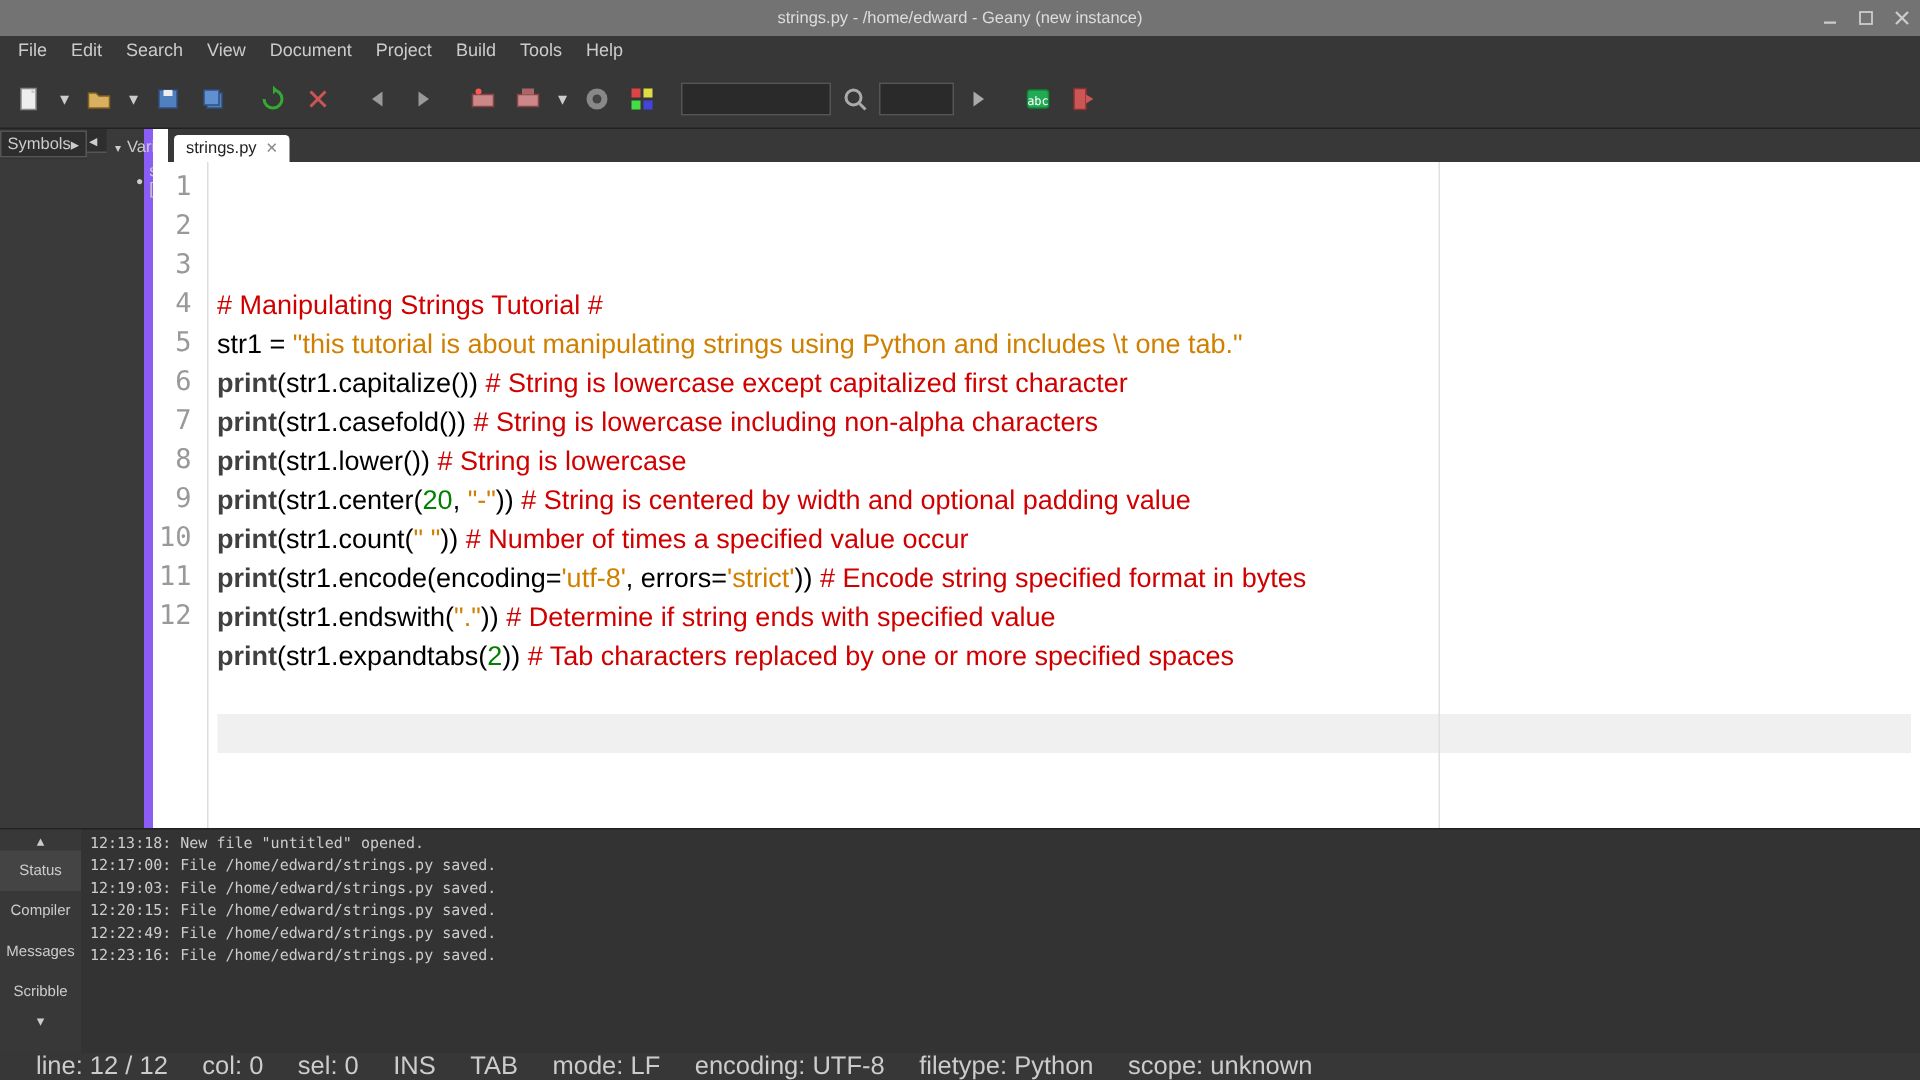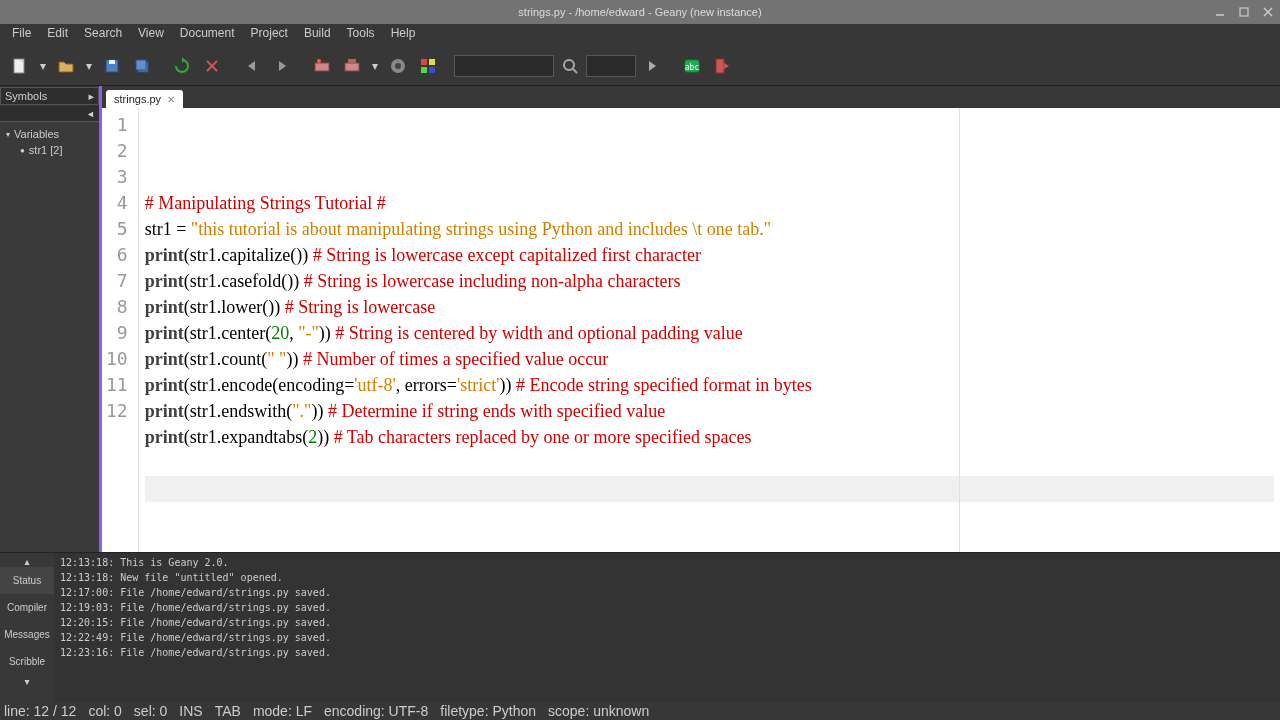--- a/index.html
+++ b/index.html
@@ -9,50 +9,50 @@
 .titlebar-controls span { width: 16px; height: 16px; display: flex; align-items: center; justify-content: center; cursor: pointer; }
 .menubar { background: #373737; height: 22px; display: flex; align-items: flex-start; padding: 0 4px; font-size: 12px; }
 .menubar span { padding: 2px 8px; cursor: pointer; }
 .toolbar { background: #373737; height: 40px; display: flex; align-items: center; padding: 0 6px; gap: 2px; border-bottom: 1px solid #222; }
 .tool-btn { width: 28px; height: 28px; display: flex; align-items: center; justify-content: center; cursor: pointer; border-radius: 2px; }
 .tool-sep { width: 8px; }
 .tool-input { background: #2a2a2a; border: 1px solid #555; height: 22px; width: 100px; padding: 0 6px; color: #ccc; }
 .tool-combo { background: #2a2a2a; border: 1px solid #555; height: 22px; width: 50px; }
 .dropdown-arrow { width: 14px; display:flex; align-items:center; justify-content:center; cursor:pointer;}
 .main { flex: 1; display: flex; overflow: hidden; }
-.sidebar { width: 102px; background: #3a3a3a; border-right: 3px solid #8b5cf6; display: flex; flex-direction: column; }
+.sidebar { width: 102px; background: #3a3a3a; border-right: 6px solid #8b5cf6; display: flex; flex-direction: row; }
 .sidebar-top { display: flex; align-items: center; background: #333; height: 20px; }
 .sidebar-combo { flex:1; background: #2e2e2e; border: 1px solid #555; height: 18px; font-size: 11px; padding: 0 4px; display:flex; align-items:center; justify-content:space-between;}
 .sidebar-tree { flex:1; padding: 4px 2px; font-size: 11px; }
 .tree-item { padding: 2px 4px; cursor: pointer; display:flex; align-items:center; gap:4px;}
 .tree-item.child { padding-left: 18px; }
 .editor-area { flex: 1; display: flex; flex-direction: column; background: #fff; }
-.tabs { background: #383838; height: 22px; display: flex; align-items: flex-end; padding-left: 4px; }
+.tabs { background: #383838; height: 22px; display: flex; align-items: flex-end; padding-left: 4px; margin-left: 10px; }
 .tab { background: #404040; color: #ddd; padding: 3px 8px; font-size: 11px; display: flex; align-items: center; gap: 6px; border-top-left-radius: 3px; border-top-right-radius: 3px; cursor:pointer;}
 .tab.active { background: #fff; color: #222; }
 .tab-close { font-size: 10px; color: #888; cursor:pointer;}
 .code-wrapper { flex: 1; background: #fff; display: flex; overflow: hidden; position:relative;}
 .gutter { background: #fff; color: #999; text-align: right; padding: 4px 10px 4px 4px; font-family: 'DejaVu Sans Mono', monospace; font-size: 18px; line-height: 26px; border-right: 1px solid #ddd; user-select:none; }
-.code { flex:1; padding: 4px 6px; font-family: Liberation Serif, serif; font-size: 18px; line-height: 26px; white-space: pre; color: #000; position:relative;}
+.code { flex:1; padding: 4px 6px; font-family: Liberation Sans, sans-serif; font-size: 18px; line-height: 26px; white-space: pre; color: #000; position:relative;}
 .code .line { height: 26px; }
 .code .current-line { background: #f0f0f0; }
 .margin-line { position:absolute; left: 820px; top:0; bottom:0; width:1px; background:#e0e0e0; }
 .c-comment { color: #d00000; }
 .c-keyword { color: #404040; font-weight: bold; }
 .c-string { color: #d08000; }
 .c-number { color: #008000; }
 .c-ident { color: #000; }
 .bottom-panel { height: 150px; background: #333; border-top: 1px solid #222; display: flex; }
 .bottom-tabs { width: 54px; background: #383838; display: flex; flex-direction: column; align-items: center; padding-top: 2px; gap:0;}
 .bottom-tab { padding: 8px 2px; font-size: 10px; cursor:pointer; text-align:center; width:100%;}
 .bottom-tab.active { background: #444; }
 .bottom-arrow { height:12px; font-size:10px; display:flex; align-items:center; justify-content:center; width:100%; cursor:pointer;}
 .messages { flex:1; font-family: monospace; font-size: 10px; padding: 2px 6px; line-height: 15px; color: #ccc; overflow:auto;}
 .msg-row { white-space: pre; }
-.statusbar { height: 18px; background: #373737; display: flex; align-items: center; padding: 0 4px; font-size: 14px; gap: 12px; color:#ccc;}
+.statusbar { height: 18px; background: #373737; display: flex; align-items: center; padding: 0 24px; font-size: 17px; gap: 23px; color:#ccc;}
 svg { display:block; }
 </style>
 </head>
 <body>
 
 <div class="titlebar">
   <span>strings.py - /home/edward - Geany (new instance)</span>
   <div class="titlebar-controls">
     <span>
       <svg width="10" height="10">
@@ -247,21 +247,20 @@
 <div class="bottom-panel">
   <div class="bottom-tabs">
     <div class="bottom-arrow">▴</div>
     <div class="bottom-tab active">Status</div>
     <div class="bottom-tab">Compiler</div>
     <div class="bottom-tab">Messages</div>
     <div class="bottom-tab">Scribble</div>
     <div class="bottom-arrow">▾</div>
   </div>
   <div class="messages" id="msgs">
-      <div class="msg-row">12:13:18: This is Geany 2.0.</div>
       <div class="msg-row">12:13:18: New file "untitled" opened.</div>
       <div class="msg-row">12:17:00: File /home/edward/strings.py saved.</div>
       <div class="msg-row">12:19:03: File /home/edward/strings.py saved.</div>
       <div class="msg-row">12:20:15: File /home/edward/strings.py saved.</div>
       <div class="msg-row">12:22:49: File /home/edward/strings.py saved.</div>
       <div class="msg-row">12:23:16: File /home/edward/strings.py saved.</div>
     </div>
 </div>
 
 <div class="statusbar">

